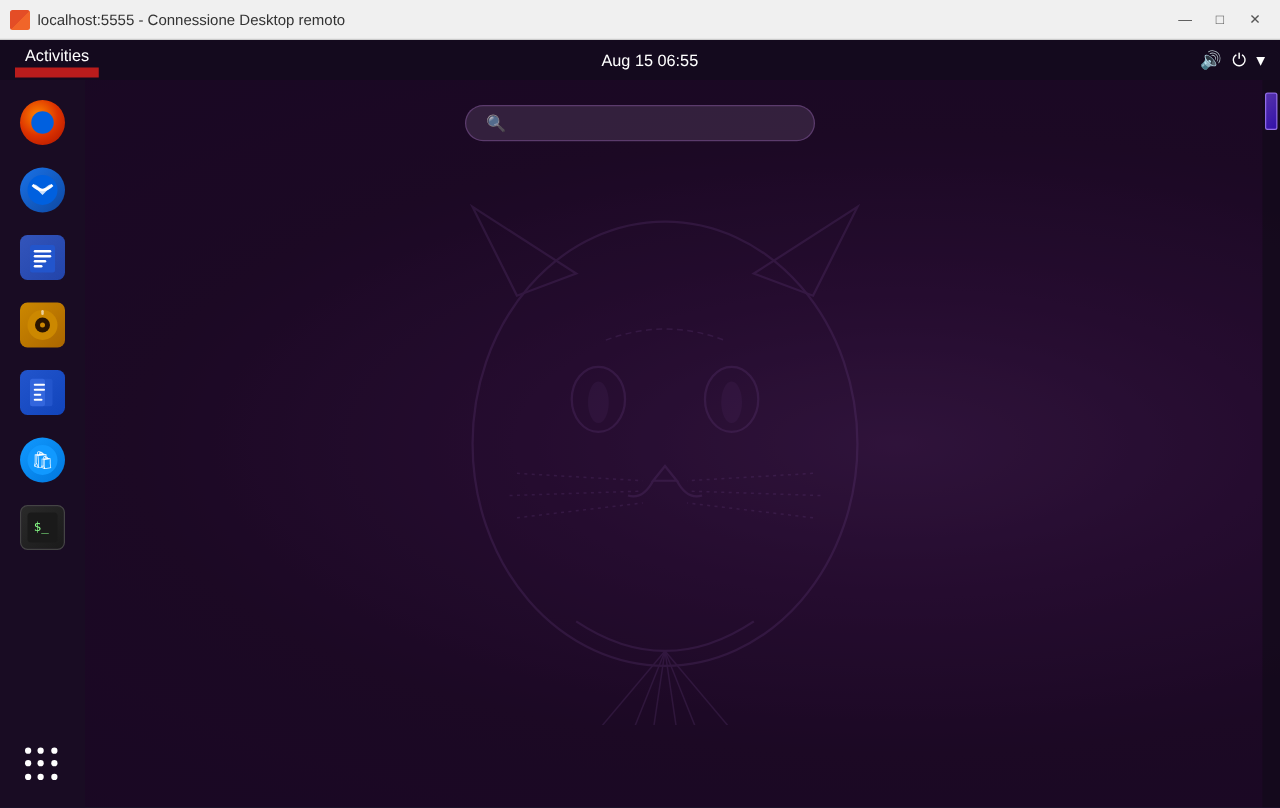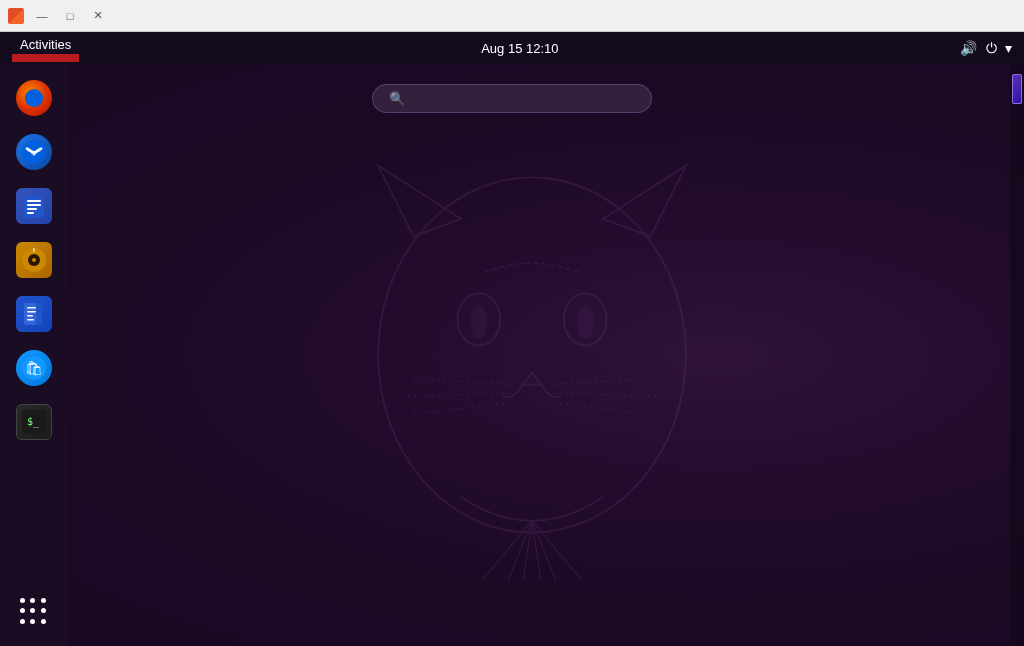--- a/index.html
+++ b/index.html
@@ -264,32 +264,33 @@
     
     .terminal-icon {
       background: linear-gradient(135deg, #2a2a2a, #1a1a1a);
     }
   </style>
 </head>
 <body>
 
 <div class="window-titlebar">
   <div class="titlebar-icon"></div>
+  <span class="titlebar-text">localhost:5555 - Connessione Desktop remoto</span>
   <div class="window-controls">
     <button class="win-btn minimize">—</button>
     <button class="win-btn maximize">□</button>
     <button class="win-btn close">✕</button>
   </div>
 </div>
 
 <div class="remote-content">
 
   <div class="gnome-topbar">
     <div class="activities-btn">Activities</div>
-    <div class="topbar-clock">Aug 15  12:10</div>
+    <div class="topbar-clock">Aug 15  06:55</div>
     <div class="topbar-systray">
       <span class="systray-icon">🔊</span>
       <span class="systray-icon">⏻</span>
       <span class="systray-icon">▾</span>
     </div>
   </div>
 
   <div class="desktop">
 
     <svg class="cat-watermark" viewBox="0 0 400 380" xmlns="http://www.w3.org/2000/svg">

